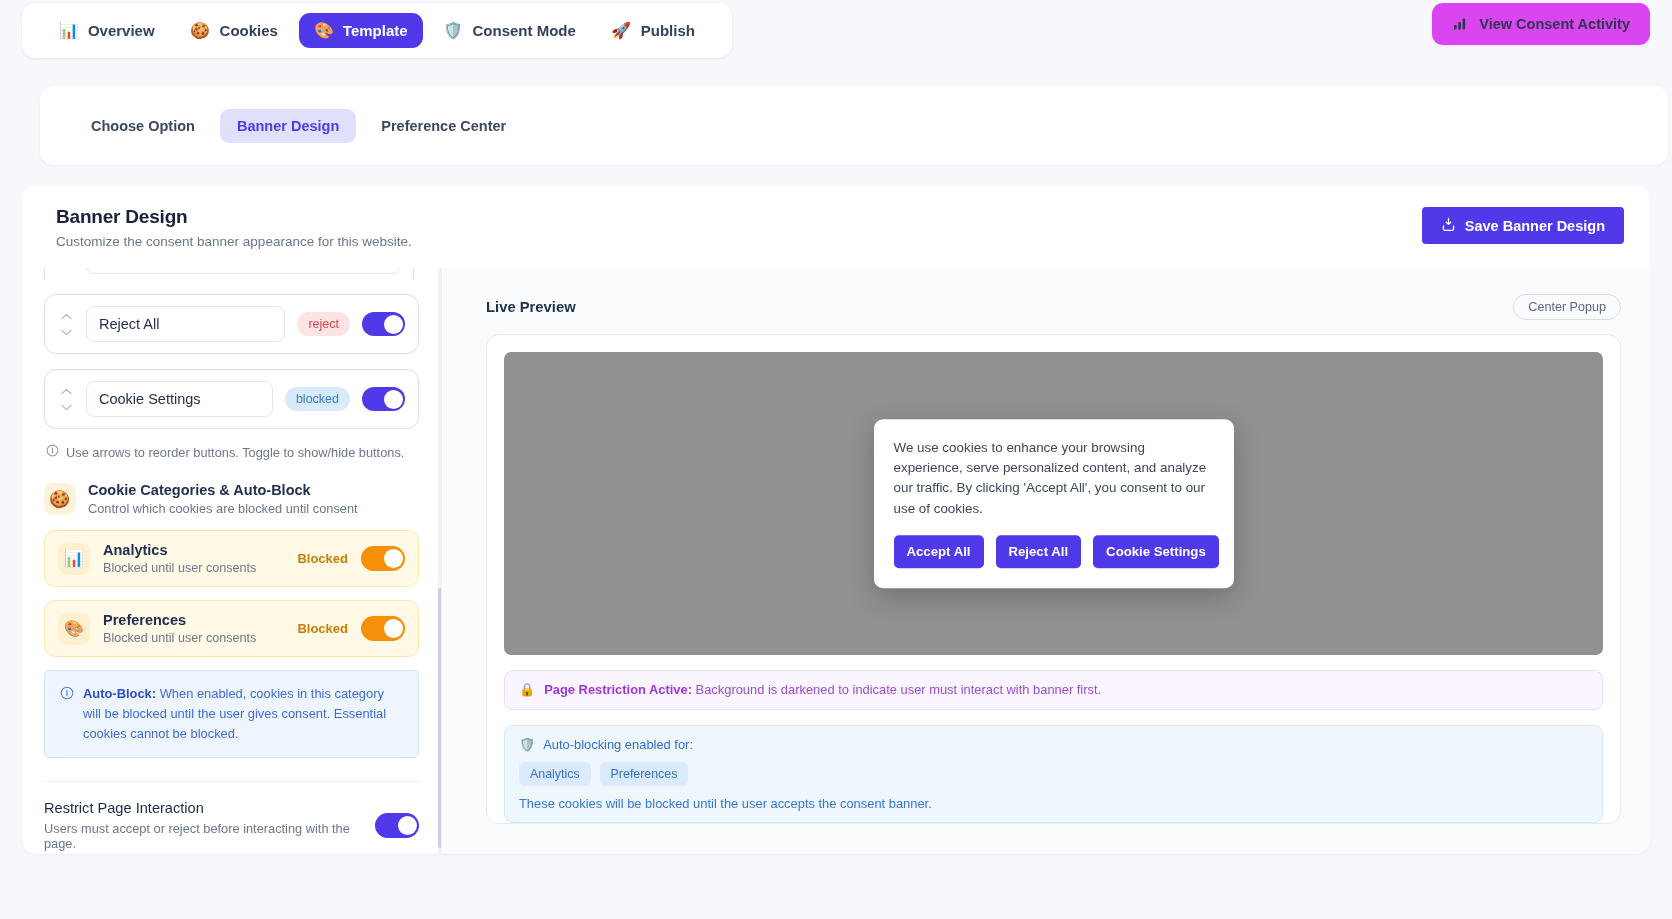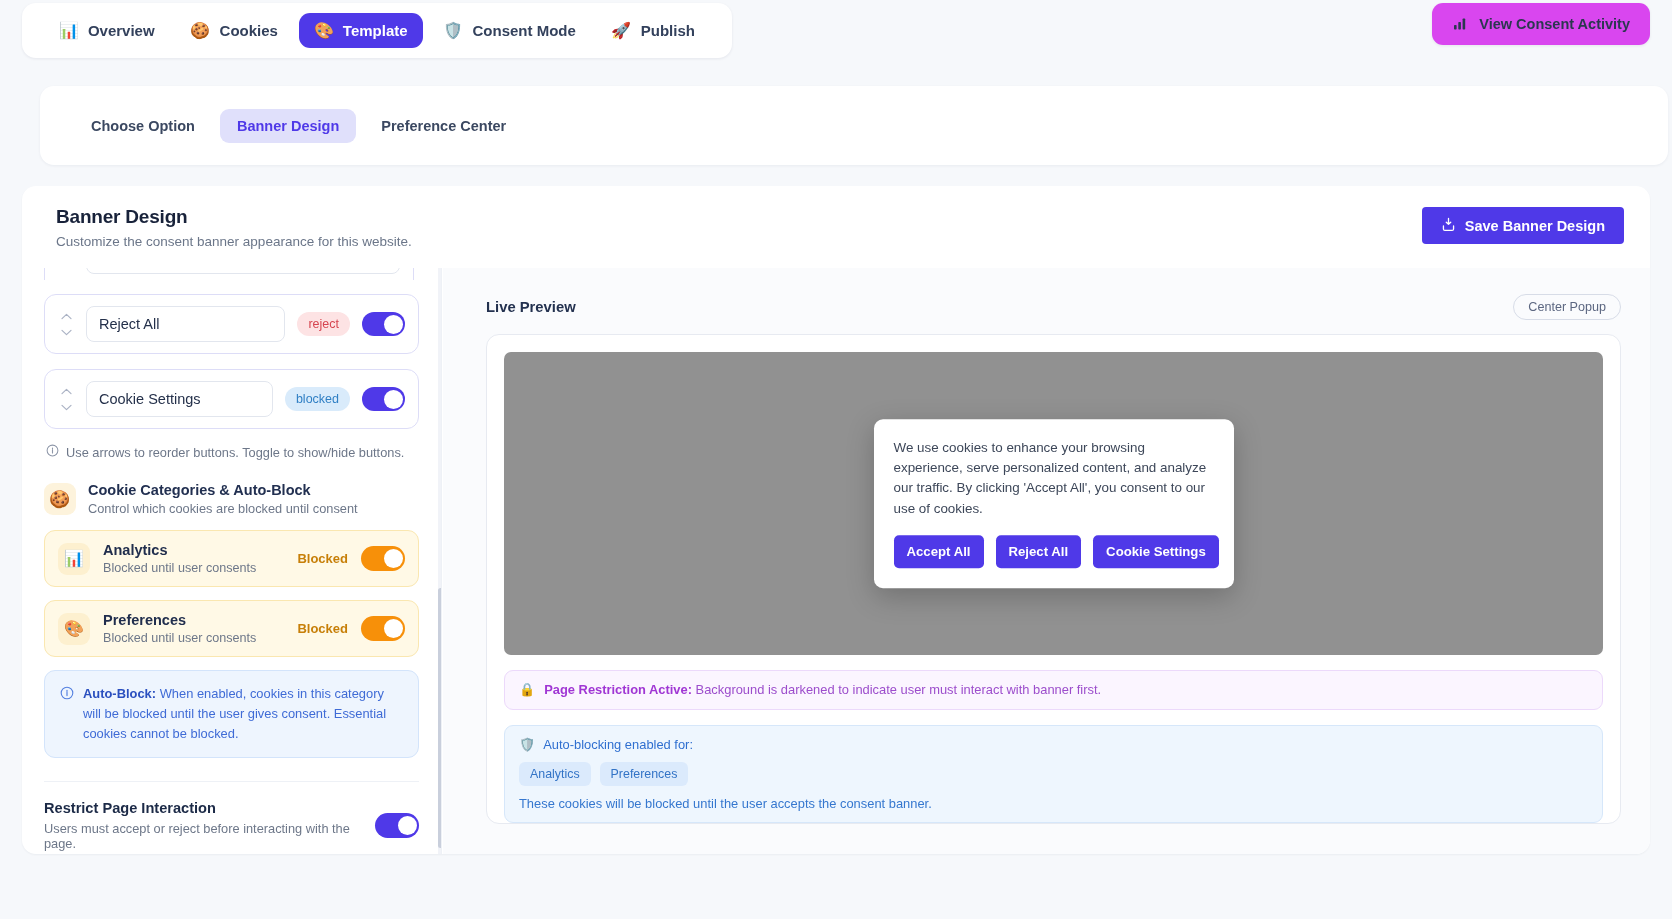--- a/index.html
+++ b/index.html
@@ -204,32 +204,32 @@
     font-size: 16px; flex: none;
   }
   .cat-row .meta { flex: 1; min-width: 0; }
   .cat-name { font-size: 14.5px; font-weight: 700; color: #212e4d; }
   .cat-desc { font-size: 12.6px; color: #6d7789; margin-top: 3px; }
   .blocked-lbl { font-size: 13px; font-weight: 700; color: #c77f08; white-space: nowrap; }
 
   .info-box {
     background: #eef5fe;
     border: 1px solid #d3e4fb;
-    border-radius: 11px;
+    border-radius: 5px;
     padding: 13px 15px;
     display: flex; gap: 9px;
     margin-top: 9px;
   }
   .info-box .itxt { font-size: 12.9px; line-height: 1.55; color: #3f6bd6; }
   .info-box .itxt b { color: #2a4fbf; }
 
   .divider { height: 1px; background: #eef1f6; margin: 23px 0 18px; }
   .restrict-row { display: flex; align-items: center; gap: 14px; }
   .restrict-row .meta { flex: 1; }
-  .restrict-title { font-size: 14.6px; font-weight: 700; color: #1c2a47; }
+  .restrict-title { font-size: 14.6px; font-weight: 400; color: #1c2a47; }
   .restrict-desc { font-size: 12.8px; color: #6d7789; margin-top: 5px; }
 
   
   .right-col {
     position: absolute; left: 421px; top: 0;
     width: 1207px; height: 586px;
     background: #fafbfd;
     padding: 26px 29px 0 43px;
   }
   .lp-head { display: flex; align-items: center; justify-content: space-between; margin-bottom: 14px; }

